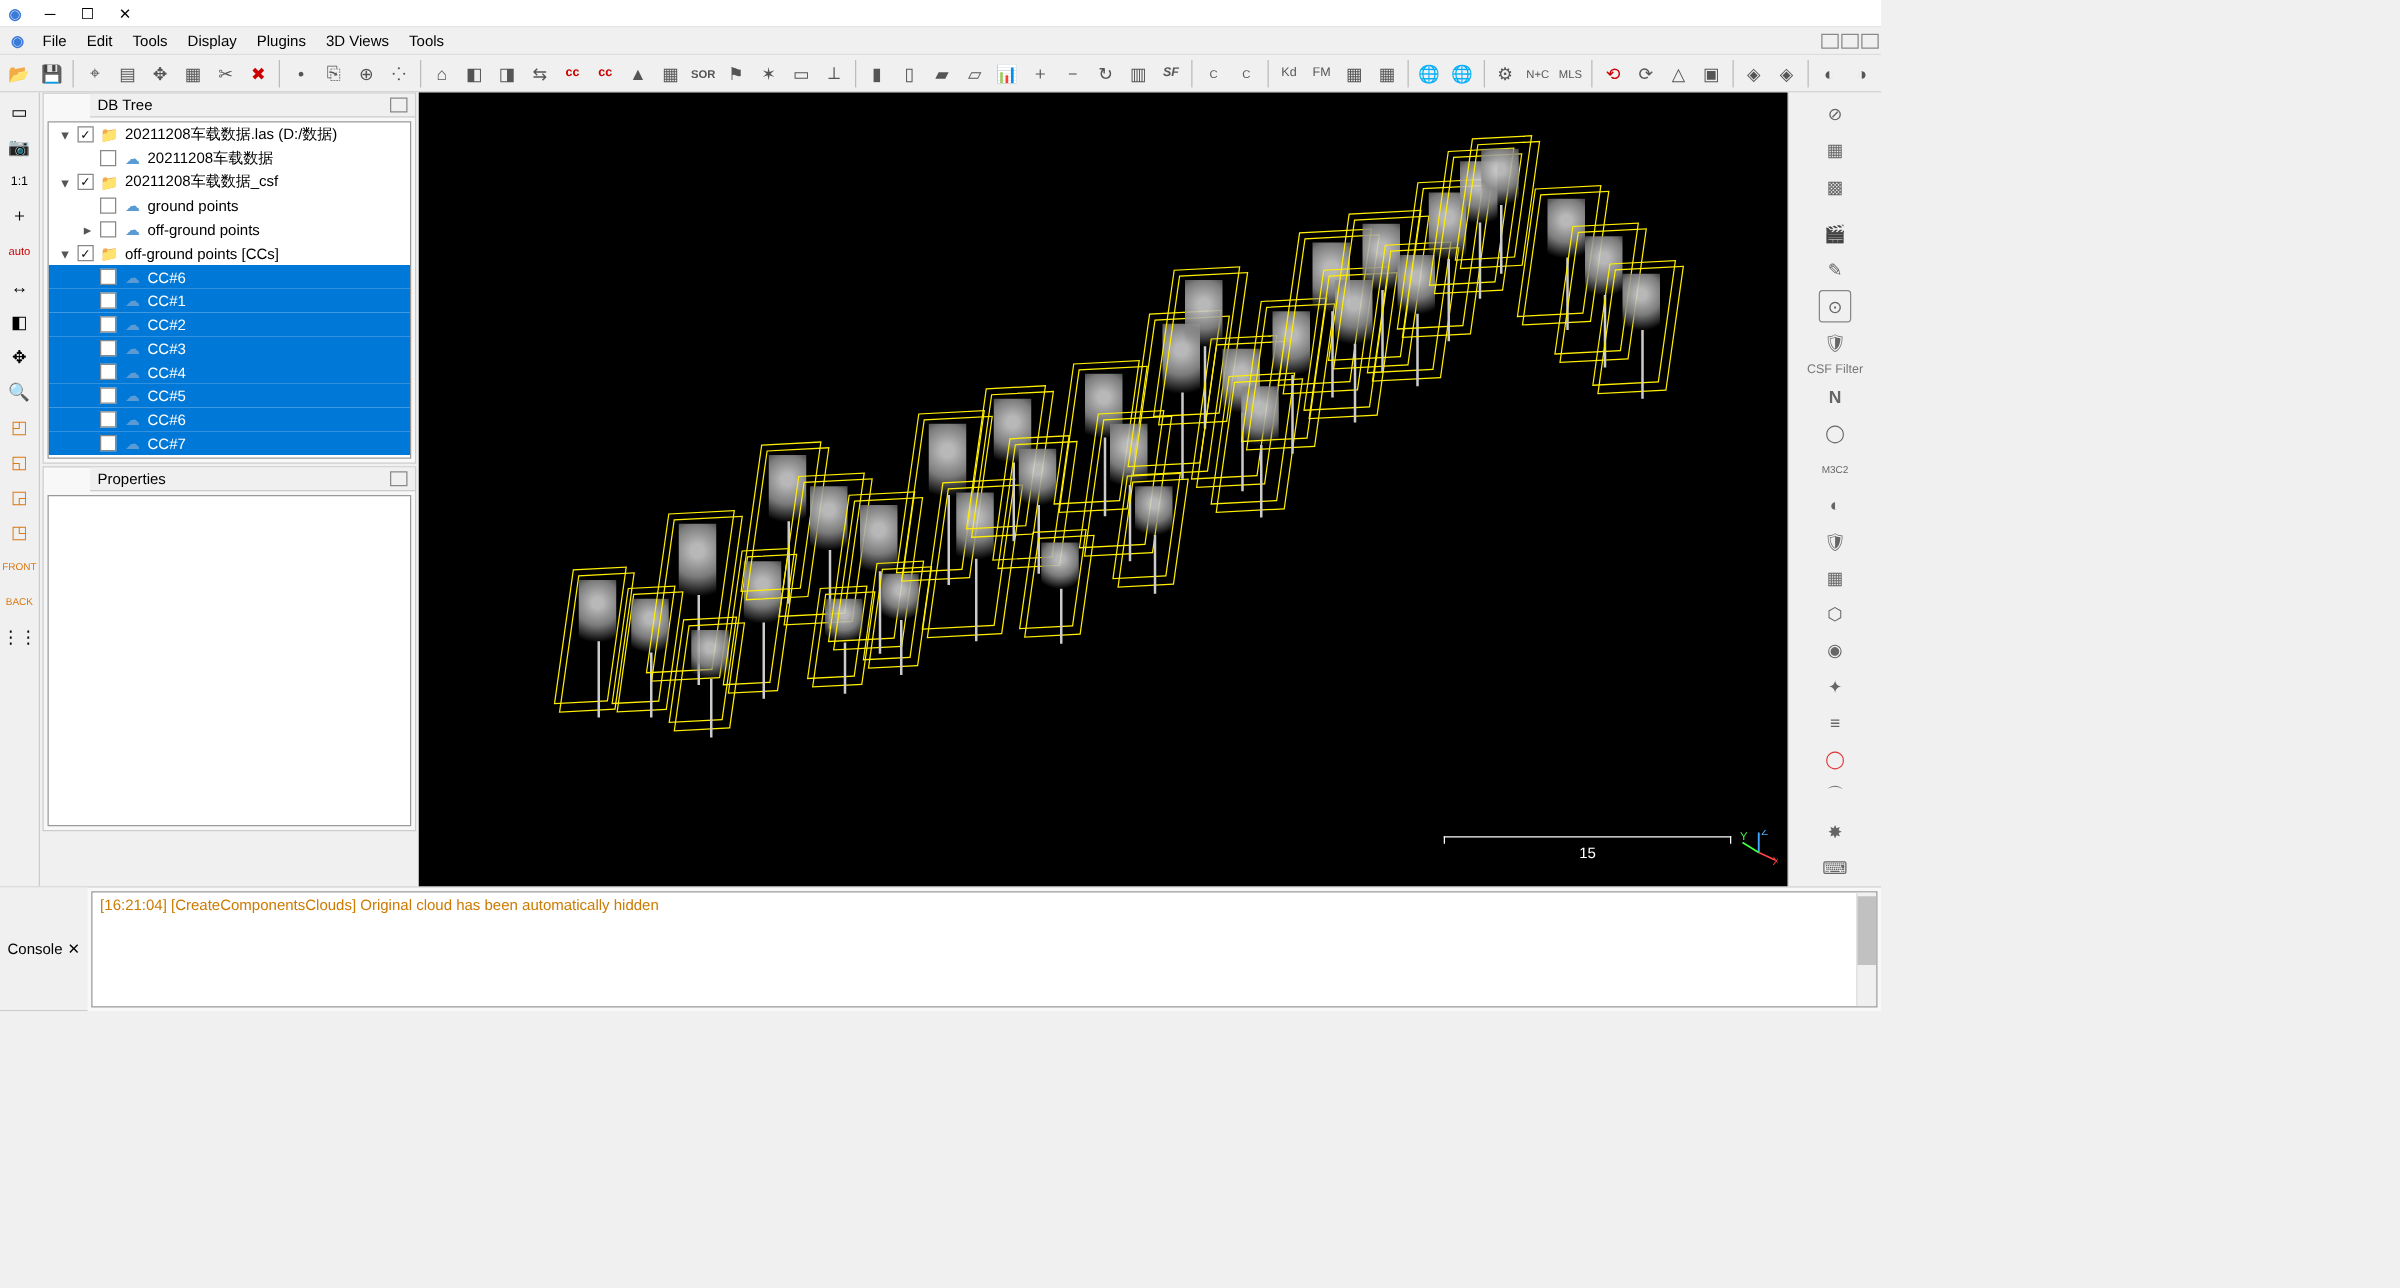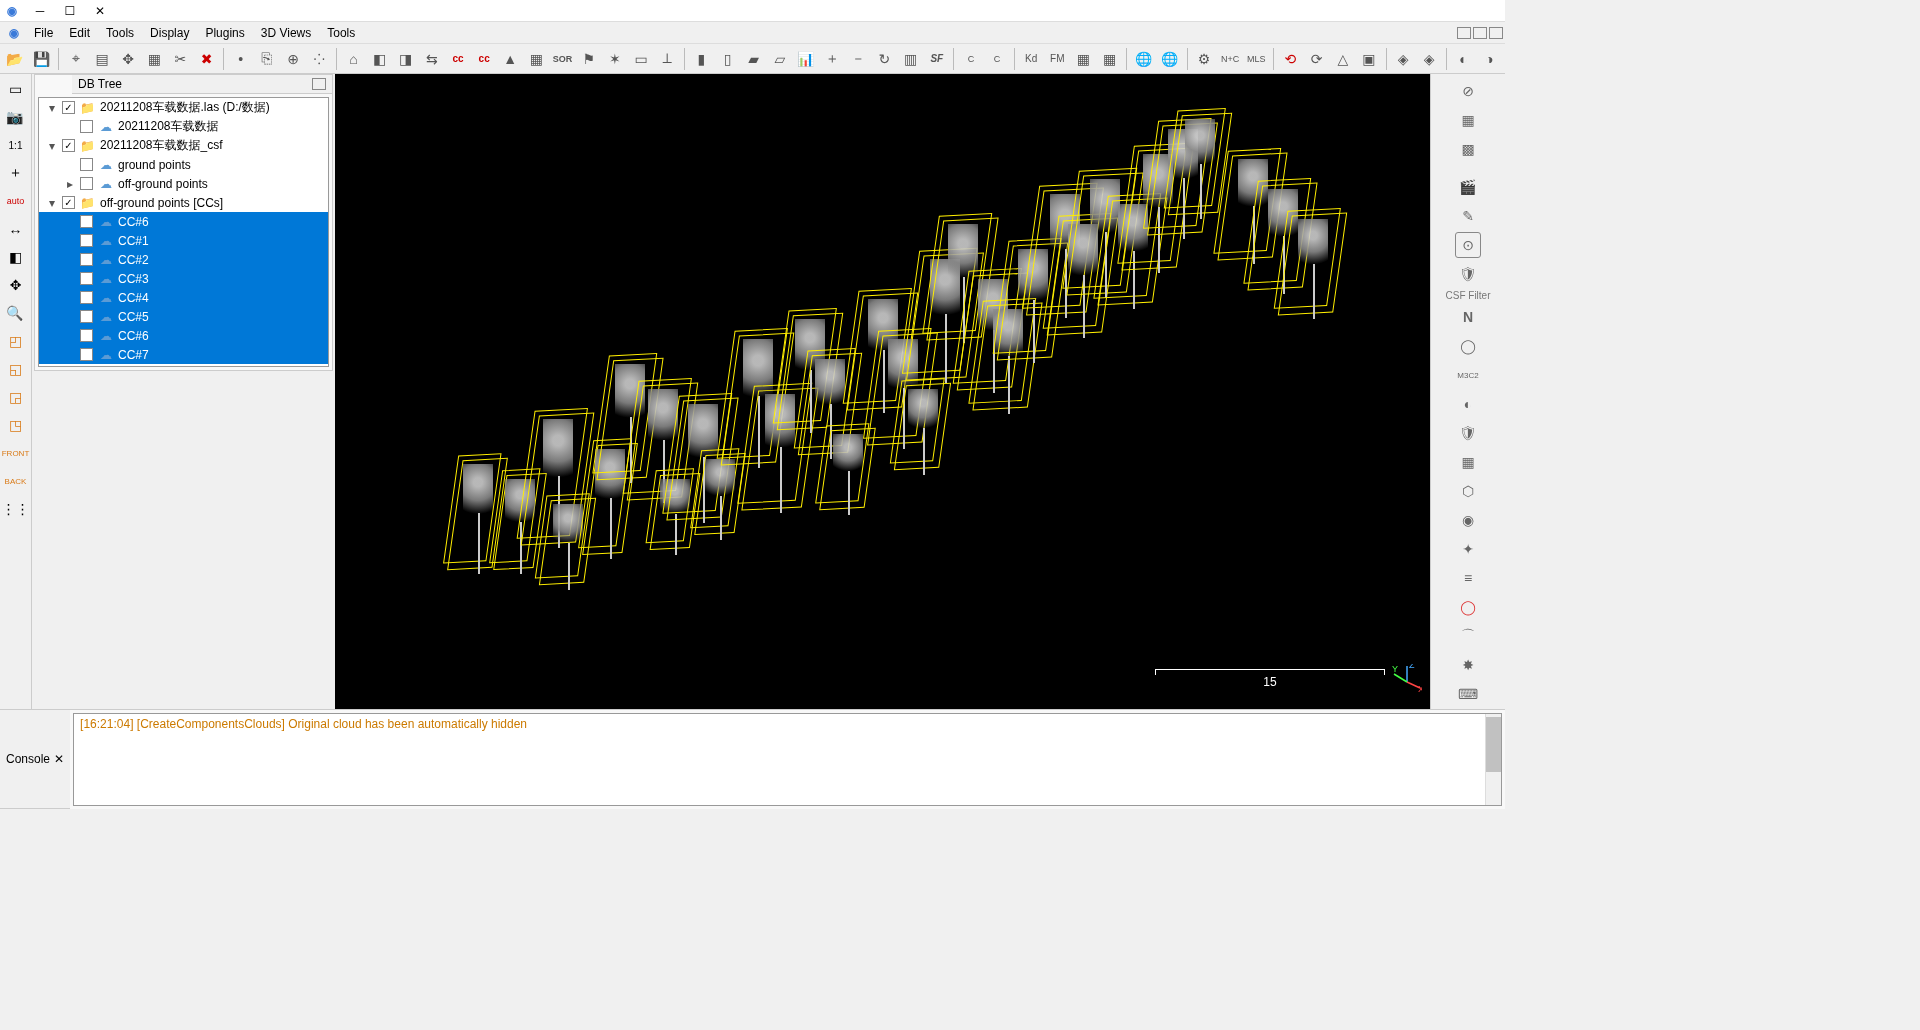--- a/index.html
+++ b/index.html
@@ -259,20 +259,28 @@
             <span class="ficon cloud">☁</span>
             <span class="lbl">CC#6</span>
           </div>
           <div class="tree-row sel" style="padding-left: 24px;">
             <span class="exp"></span>
             <span class="cb">✓</span>
             <span class="ficon cloud">☁</span>
             <span class="lbl">CC#7</span>
           </div>
         </div>
+    </div>
+    <div class="panel" style="margin-top:2px;">
+      <div class="panel-hdr">
+        <span>Properties</span>
+        <span class="sp"></span>
+        <span class="pbtn"></span>
+      </div>
+      <div class="prop-body"></div>
     </div>
   </div>
 
   <div class="viewport" id="viewport">
     <div class="scale-bar">
       <div class="scale-line"></div>
       <div>15</div>
     </div>
     <div class="axis-gizmo">
       <svg width="30" height="30">

